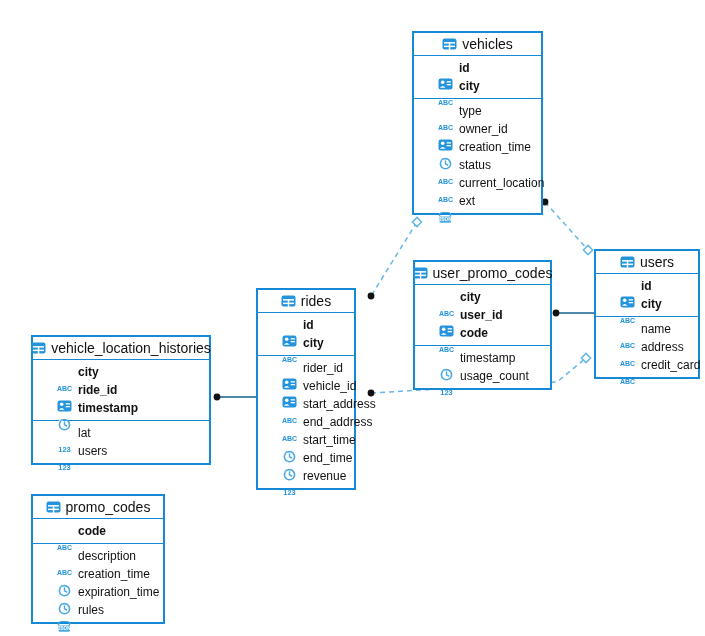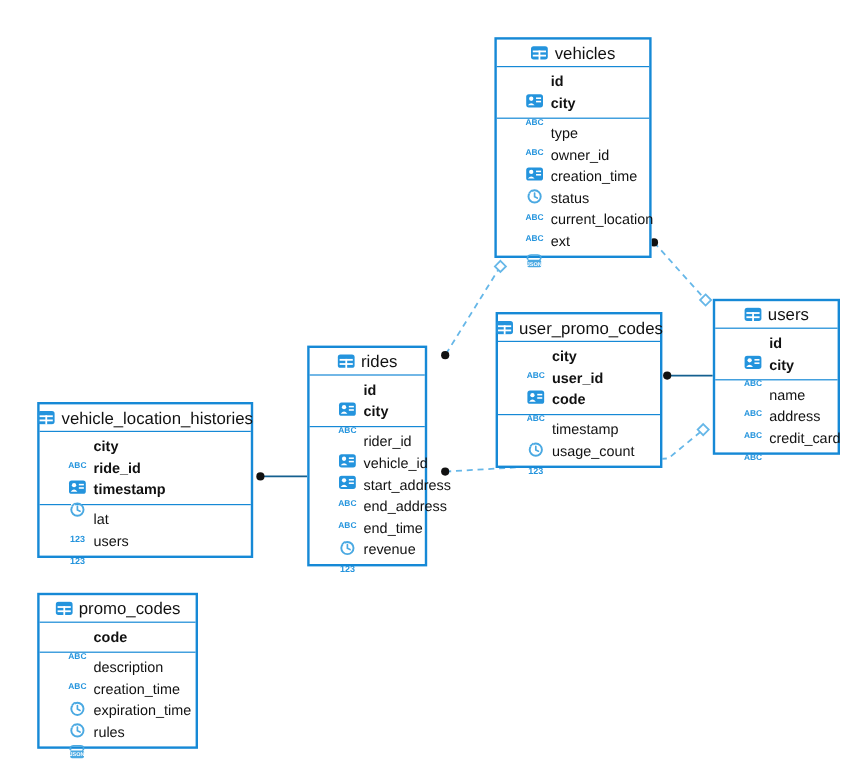--- a/index.html
+++ b/index.html
@@ -325,20 +325,31 @@
           </div>
           <div class="erow">
             <span class="ficon">
               <svg width="13" height="13" viewBox="0 0 13 13">
       <circle cx="6.5" cy="6.7" r="5.1" fill="none" stroke="#4aa9e2" stroke-width="1.6"></circle>
       <path d="M6.5 3.9 L6.5 6.9 L8.7 8.0" fill="none" stroke="#4aa9e2" stroke-width="1.4" stroke-linecap="round"></path>
       <rect x="1.2" y="1.0" width="3.2" height="3.2" fill="#fff"></rect>
       <path d="M2.2 3.6 L4.0 1.8" stroke="#4aa9e2" stroke-width="1.4" stroke-linecap="round"></path>
               </svg>
             </span>
+            <span class="clabel">start_time</span>
+          </div>
+          <div class="erow">
+            <span class="ficon">
+              <svg width="13" height="13" viewBox="0 0 13 13">
+      <circle cx="6.5" cy="6.7" r="5.1" fill="none" stroke="#4aa9e2" stroke-width="1.6"></circle>
+      <path d="M6.5 3.9 L6.5 6.9 L8.7 8.0" fill="none" stroke="#4aa9e2" stroke-width="1.4" stroke-linecap="round"></path>
+      <rect x="1.2" y="1.0" width="3.2" height="3.2" fill="#fff"></rect>
+      <path d="M2.2 3.6 L4.0 1.8" stroke="#4aa9e2" stroke-width="1.4" stroke-linecap="round"></path>
+              </svg>
+            </span>
             <span class="clabel">end_time</span>
           </div>
           <div class="erow">
             <span class="ficon">
               <span class="num">123</span>
             </span>
             <span class="clabel">revenue</span>
           </div>
         </div>
       </div>

